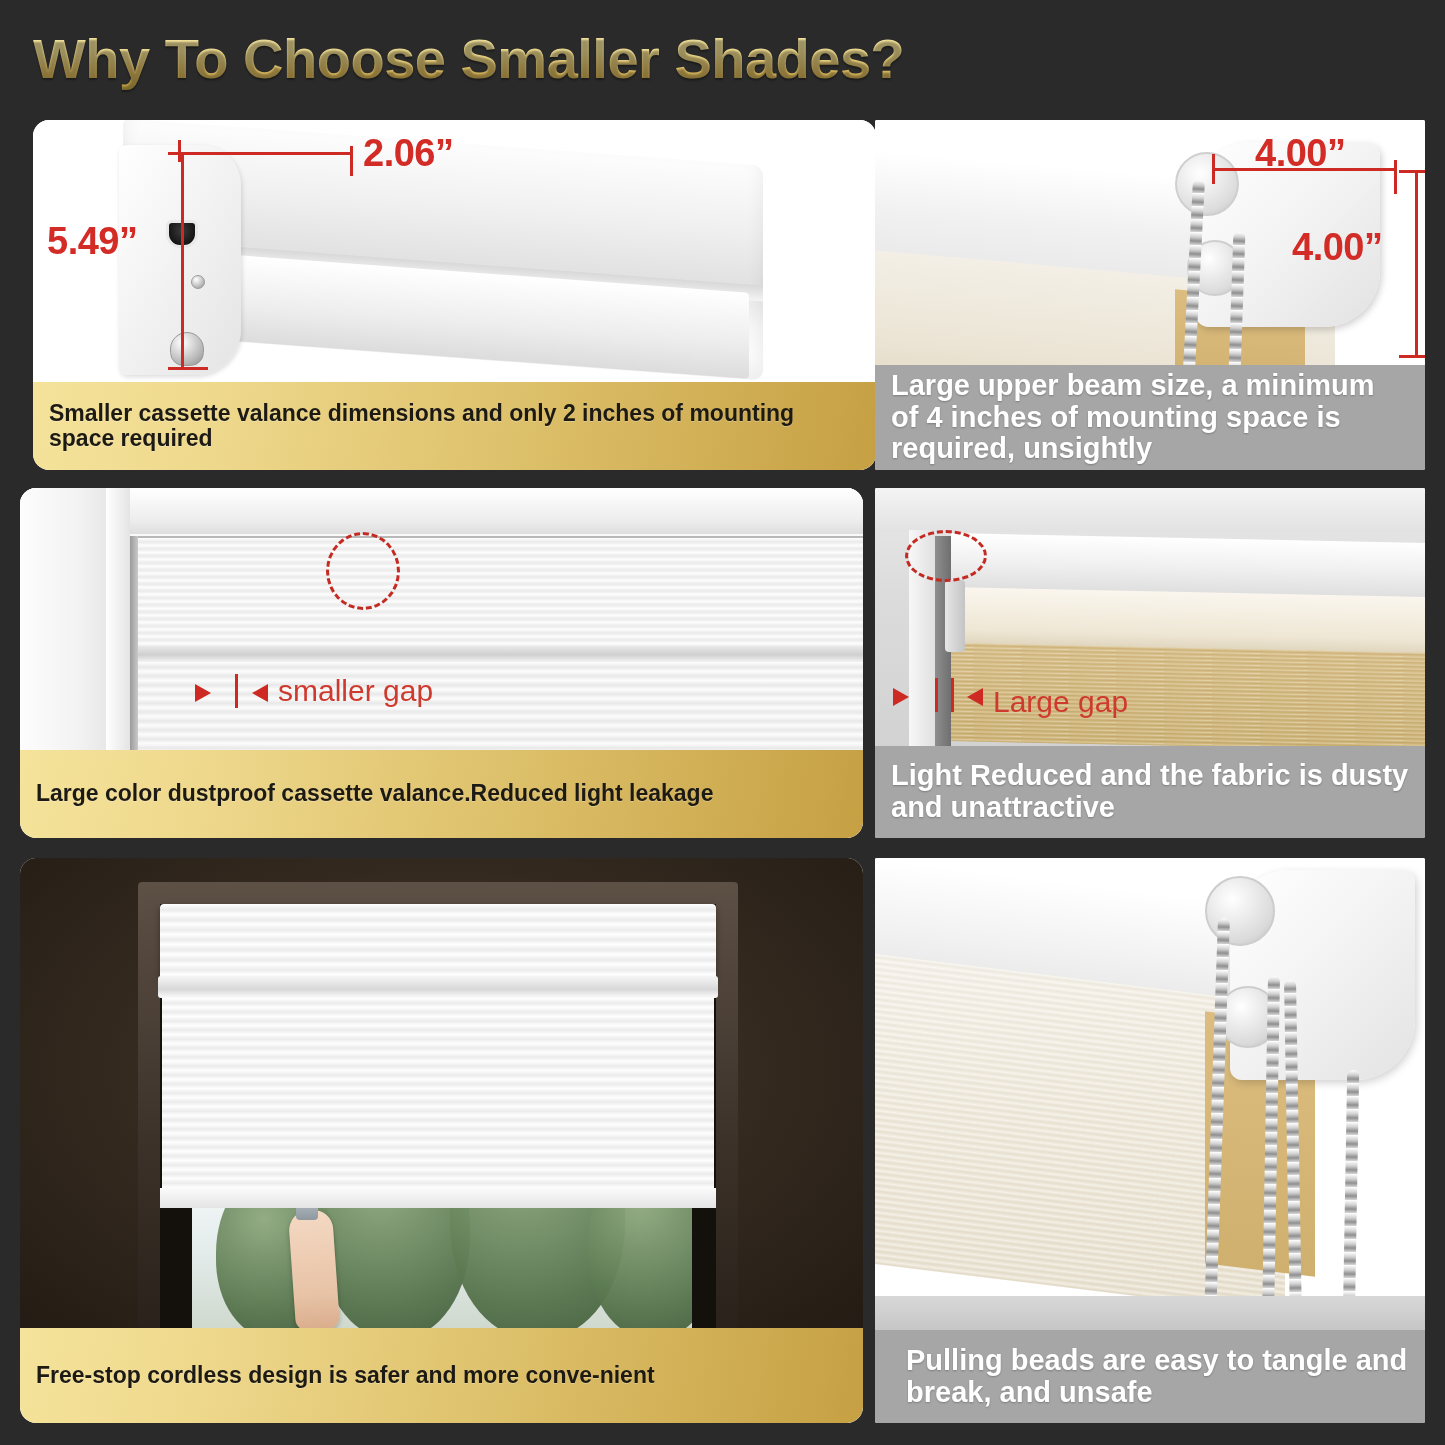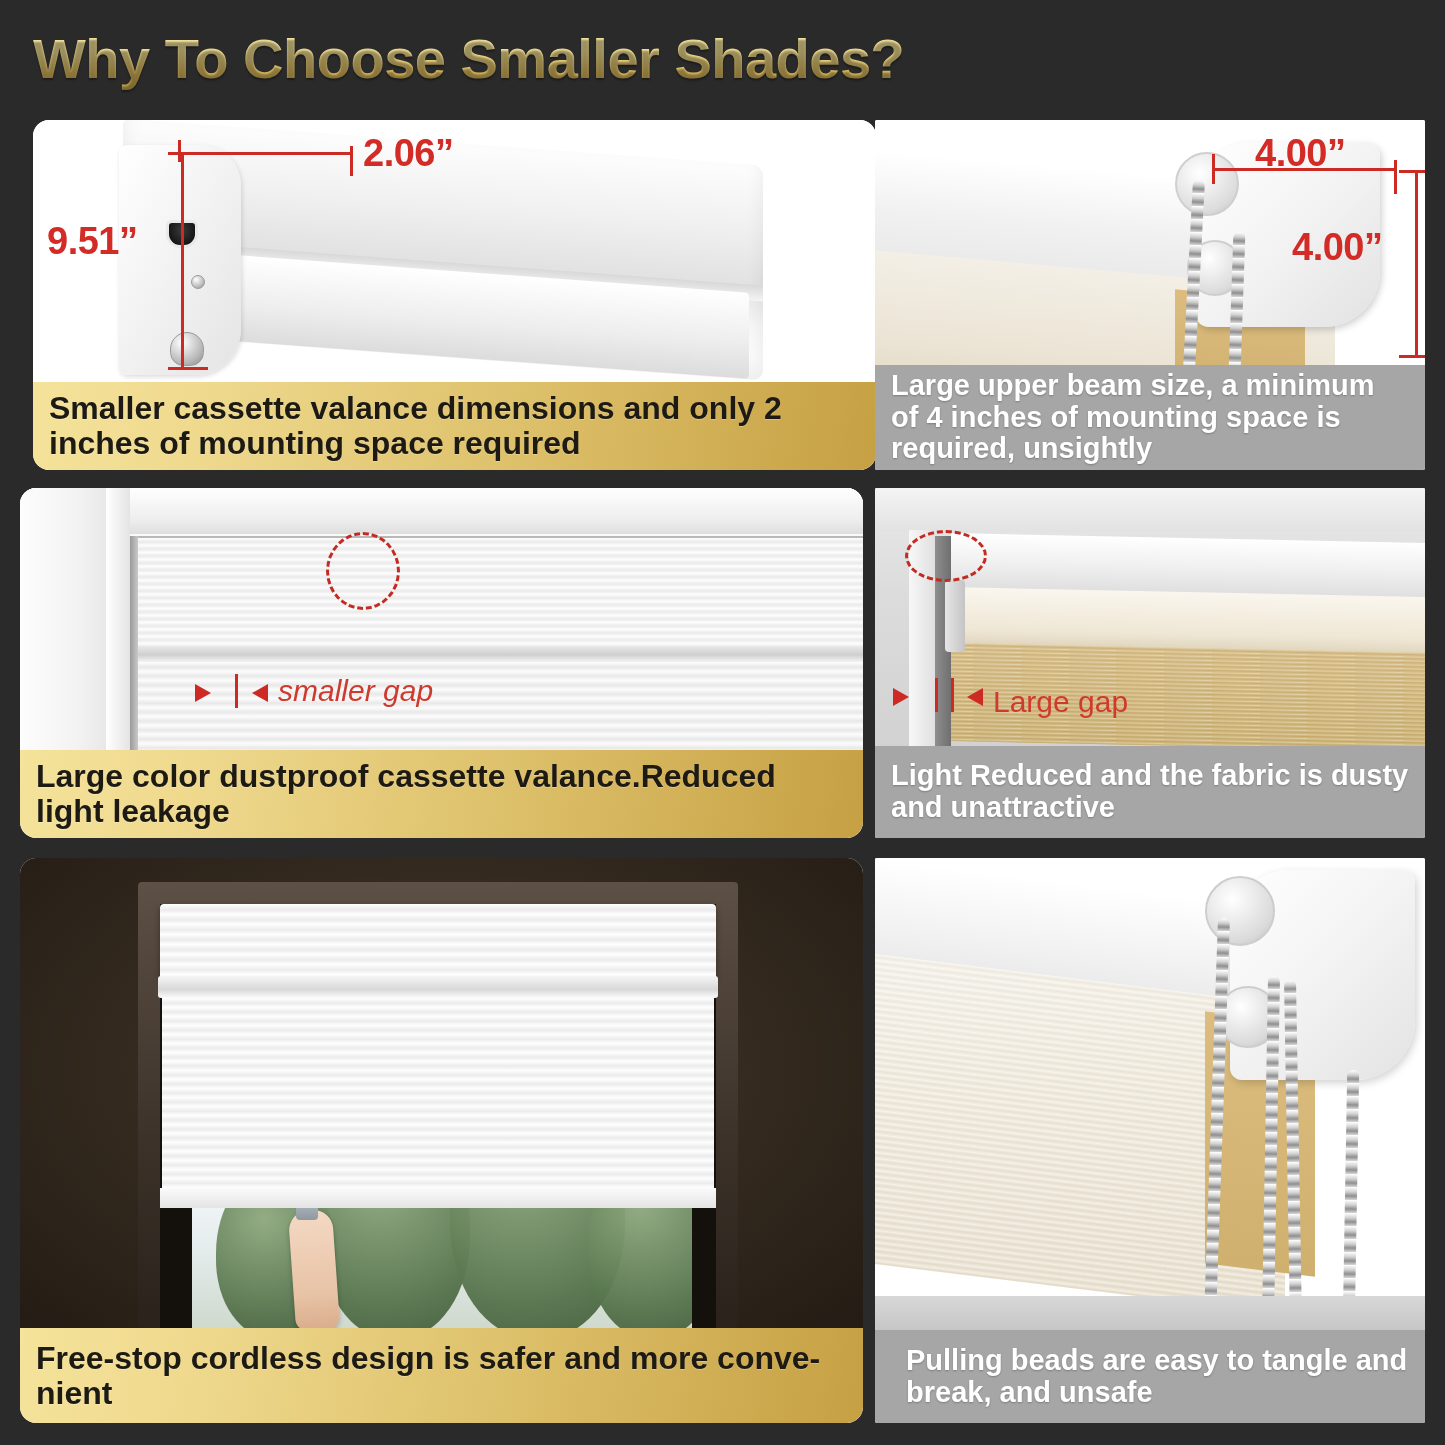--- a/index.html
+++ b/index.html
@@ -67,21 +67,21 @@
   }
   .caption.gray {
     background: #a6a6a6;
     color: #ffffff;
     text-shadow: 0 1px 2px rgba(0,0,0,0.25);
   }
   .caption-text {
     font-weight: bold;
     line-height: 1.09;
   }
-  .cap-lg { font-size: 32px; }
+  .cap-lg { font-size: 23px; }
   .cap-md { font-size: 29px; }
 
   
   .dim-label {
     position: absolute;
     color: #d32b26;
     font-weight: bold;
     font-family: "Liberation Sans", sans-serif;
     white-space: nowrap;
     letter-spacing: -0.5px;
@@ -356,21 +356,21 @@
       <div class="p1-screw2"></div>
 
       <div class="rule h" style="left:145px; top:32px; width:175px;"></div>
       <div class="rule v" style="left:145px; top:20px; height:22px;"></div>
       <div class="rule v" style="left:317px; top:26px; height:30px;"></div>
       <div class="dim-label" style="left:330px; top:12px; font-size:38px;">2.06”</div>
 
       <div class="rule v" style="left:148px; top:32px; height:218px;"></div>
       <div class="rule h" style="left:135px; top:32px; width:26px;"></div>
       <div class="rule h" style="left:135px; top:247px; width:40px;"></div>
-      <div class="dim-label" style="left:14px; top:100px; font-size:38px;">9.51”</div>
+      <div class="dim-label" style="left:14px; top:100px; font-size:38px;">5.49”</div>
     </div>
 
     <div class="caption gold" style="height:88px;">
       <div class="caption-text cap-lg">Smaller cassette valance dimensions and only 2 inches of mounting space required</div>
     </div>
   </div>
 
   <div class="panel right" style="left:875px; top:120px; width:550px; height:350px;">
 
     <div class="photo" style="height:259px;">
@@ -395,21 +395,21 @@
       <div class="dim-label" style="left:417px; top:106px; font-size:38px;">4.00”</div>
     </div>
 
     <div class="caption gray" style="height:105px;">
       <div class="caption-text cap-md">Large upper beam size, a minimum of 4 inches of mounting space is required, unsightly</div>
     </div>
   </div>
 
   <div class="panel left" style="left:20px; top:488px; width:843px; height:350px;">
 
-    <div class="photo" style="height:262px;font-style:italic;">
+    <div class="photo" style="height:262px;">
       <div class="p3-wall"></div>
       <div class="p3-jambL"></div>
       <div class="p3-casing"></div>
       <div class="p3-head"></div>
       <div class="p3-shade-top"></div>
       <div class="p3-rail"></div>
       <div class="p3-shade-bot"></div>
       <div class="p3-gapline"></div>
 
       <div class="dashed-ellipse" style="left:306px; top:44px; width:74px; height:78px;"></div>

